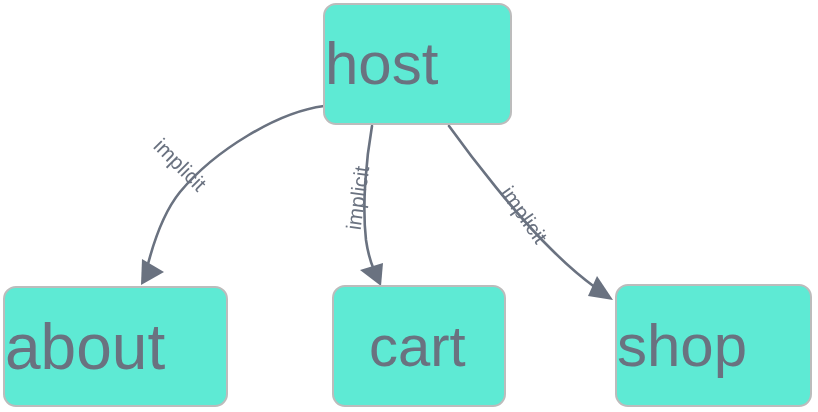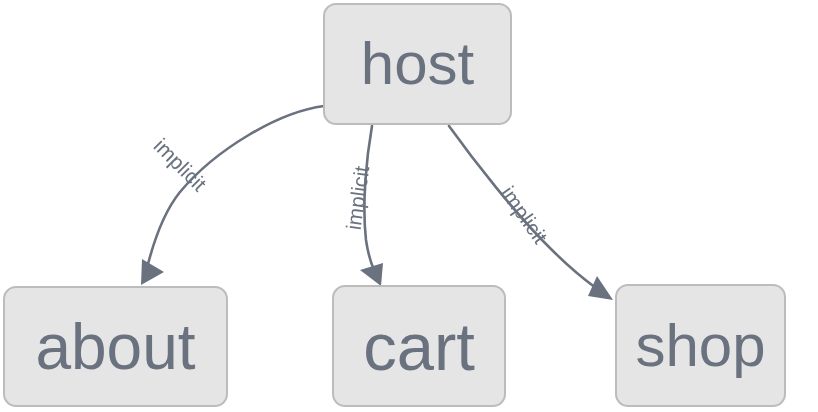--- a/index.html
+++ b/index.html
@@ -23,44 +23,43 @@
   svg.graph-layer {
     position: absolute;
     top: 0;
     left: 0;
     width: 818px;
     height: 412px;
   }
   .node-box {
     position: absolute;
     box-sizing: border-box;
-    background: #e5e5e5;
+    background: #5eead4;
     border: 2px solid #bcbcbc;
     border-radius: 13px;
     display: flex;
     align-items: center;
-    justify-content: center;
   }
   .node-label {
     color: #6a7280;
     font-family: "Liberation Sans", sans-serif;
     font-weight: 400;
     letter-spacing: 0px;
     line-height: 1;
     user-select: none;
     white-space: nowrap;
   }
   #node-host   { left: 323px; top: 3px;   width: 189px; height: 122px; }
   #node-about  { left: 3px;   top: 286px; width: 225px; height: 121px; }
   #node-cart   { left: 332px; top: 285px; width: 174px; height: 122px; }
-  #node-shop   { left: 615px; top: 284px; width: 171px; height: 123px; }
+  #node-shop   { left: 615px; top: 284px; width: 197px; height: 123px; }
 
   #node-host  .node-label { font-size: 60px; }
   #node-about .node-label { font-size: 64px; }
-  #node-cart  .node-label { font-size: 67px; }
+  #node-cart  .node-label { font-size: 58px; margin-left: 35px; }
   #node-shop  .node-label { font-size: 60px; }
 
   .edge-path {
     fill: none;
     stroke: #6a7280;
     stroke-width: 2.6;
     stroke-linecap: round;
   }
   .arrow-head {
     fill: #6a7280;

